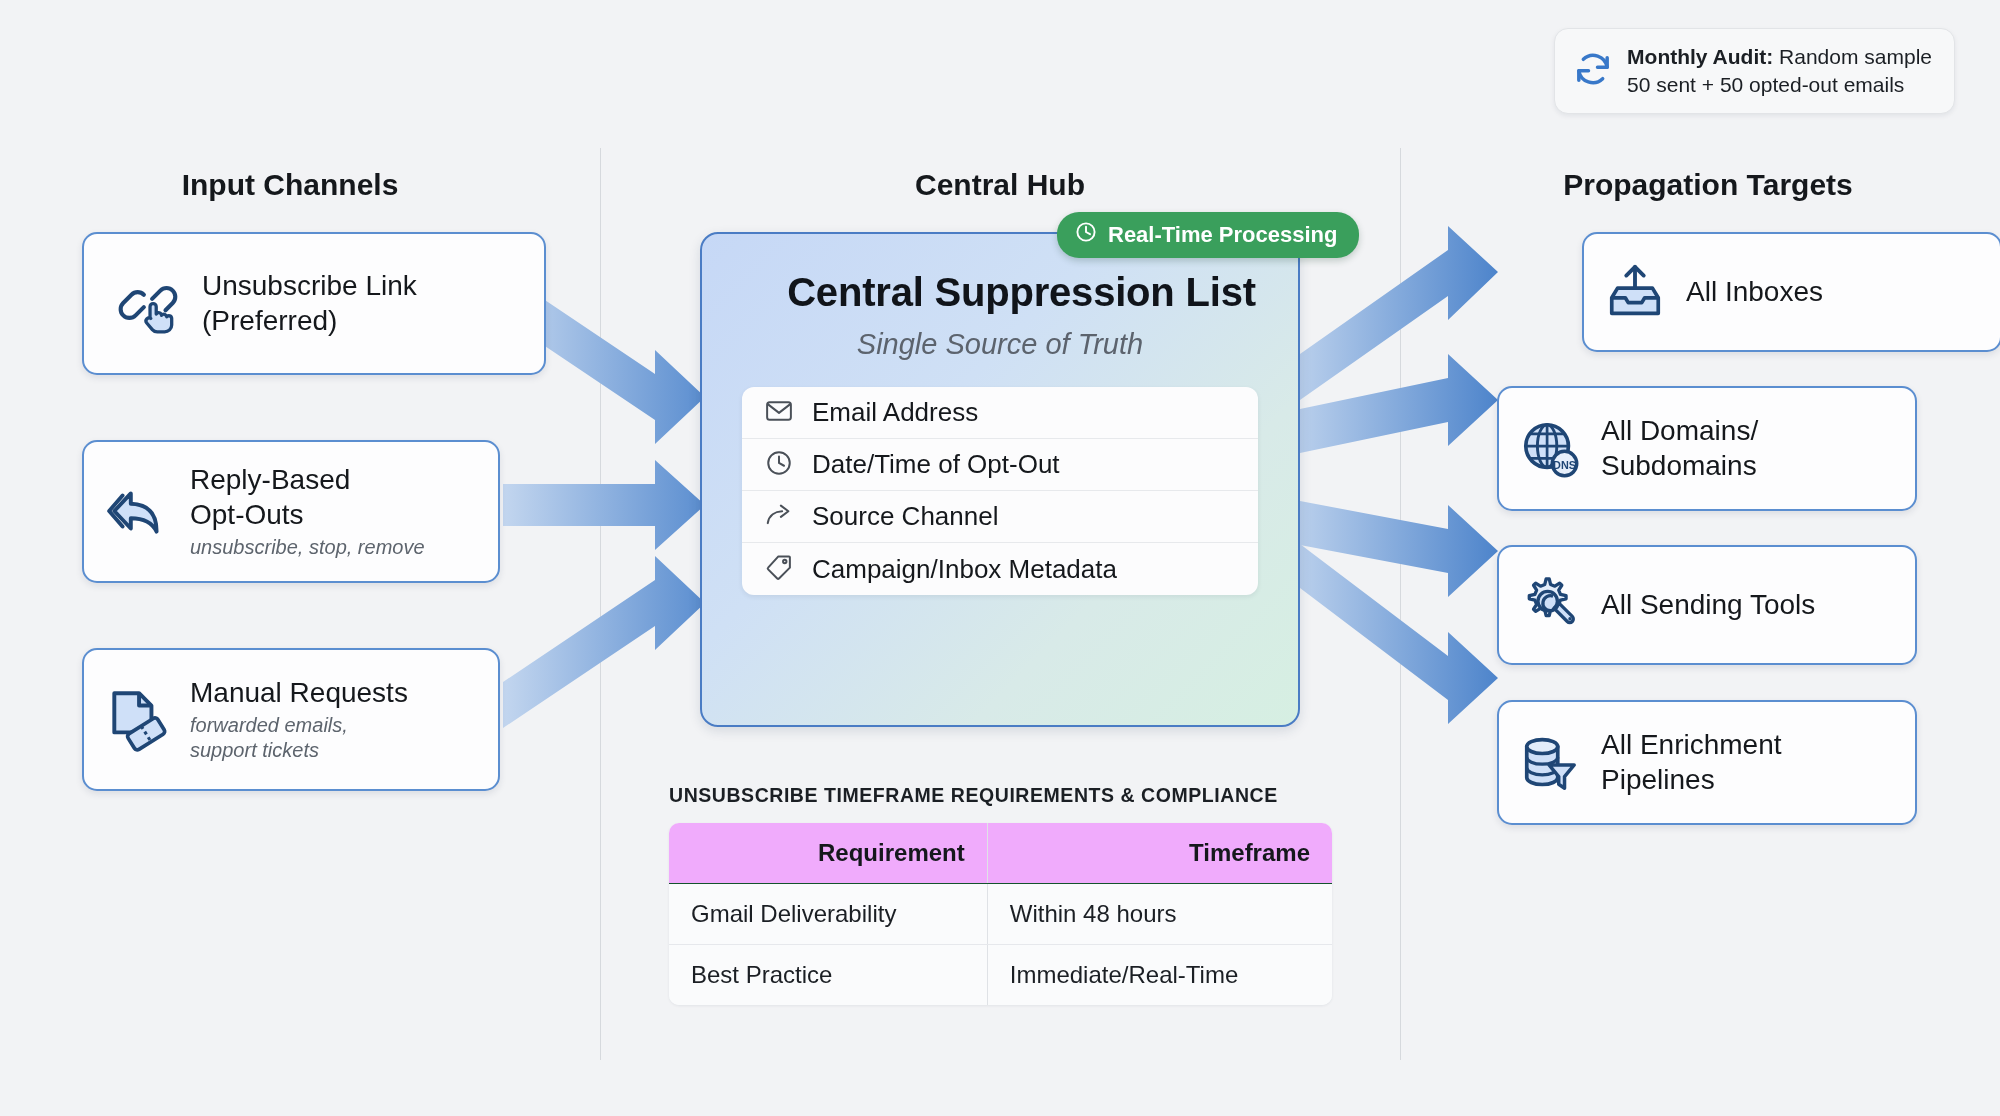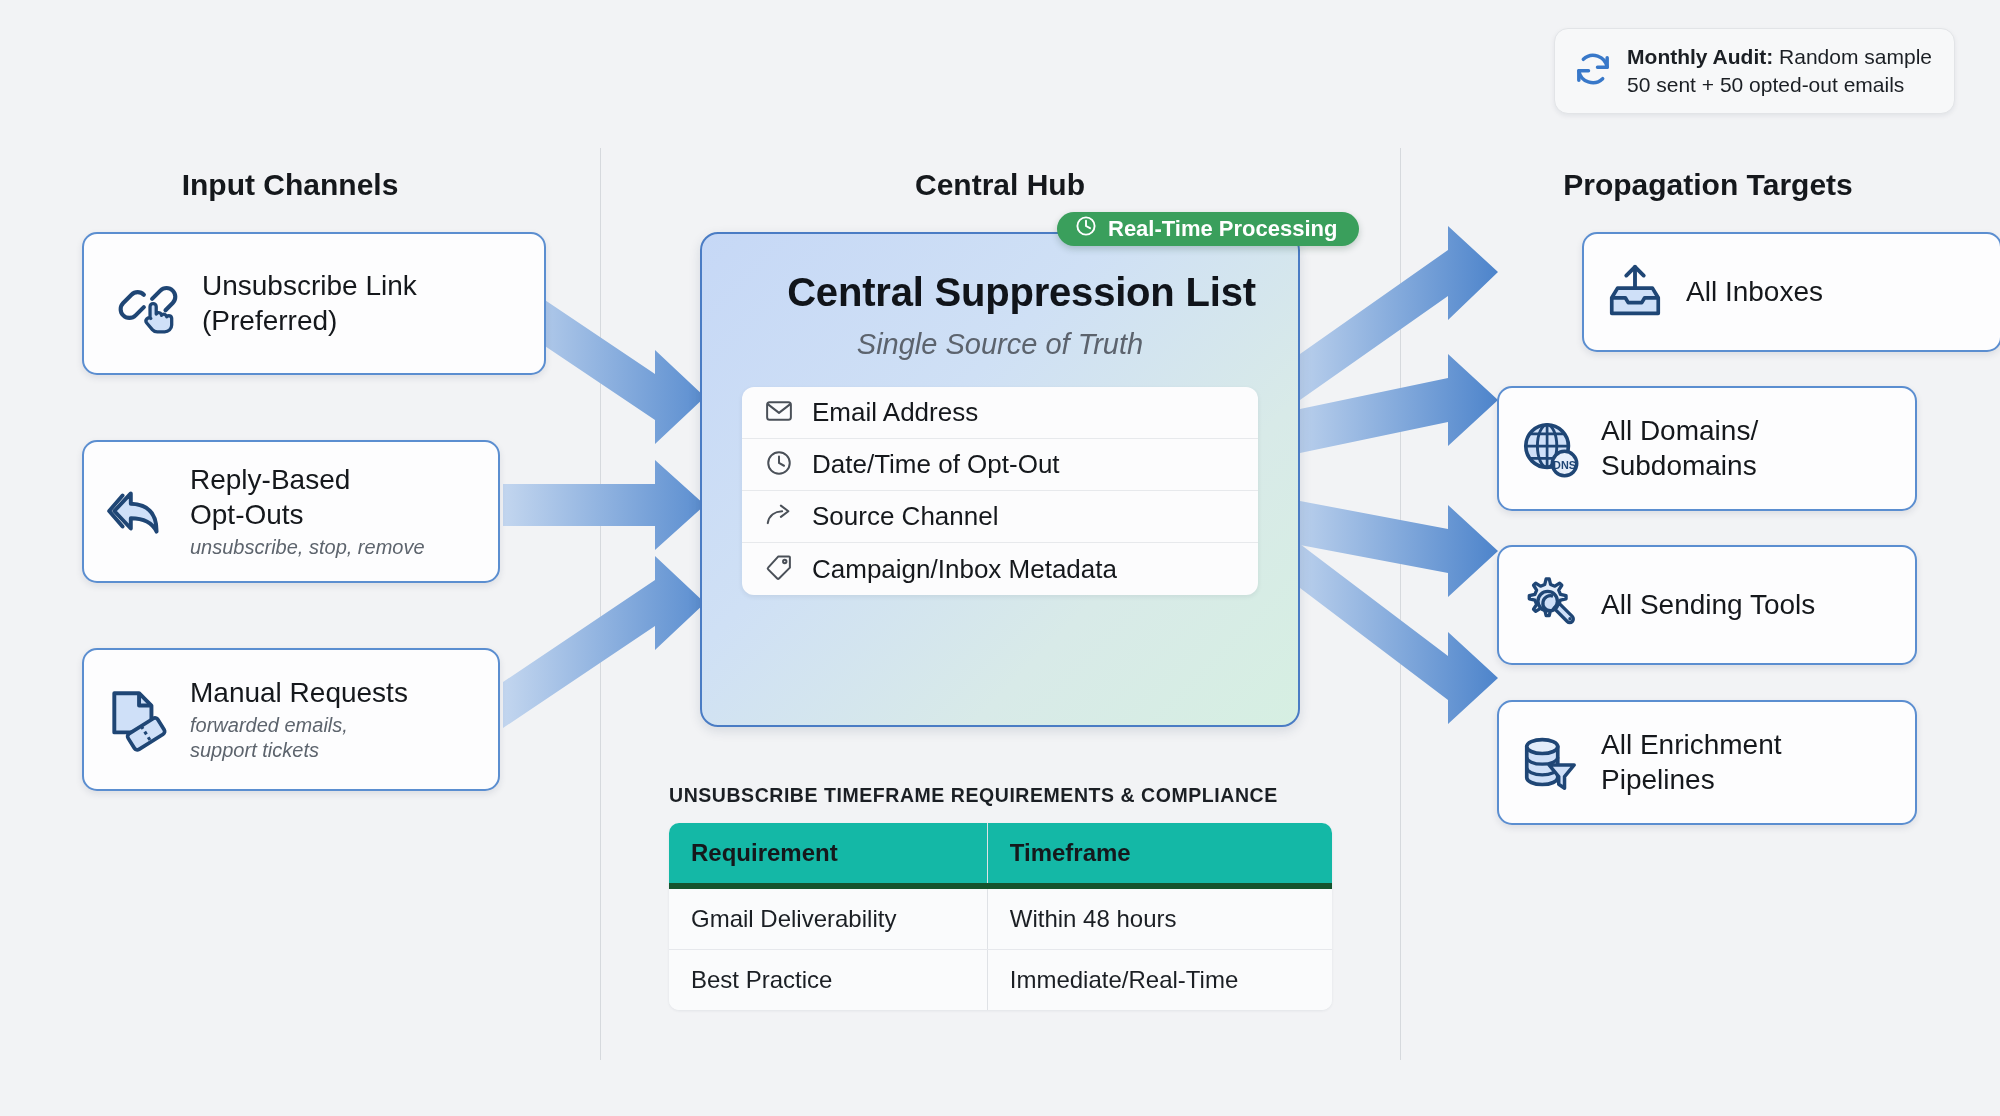--- a/index.html
+++ b/index.html
@@ -125,21 +125,21 @@
   }
   .field-row:last-child { border-bottom: none; }
   .field-row .flabel { font-size: 26px; color: #15181c; }
 
   #hub-badge {
     position: absolute;
     left: 1057px; top: 212px;
     background: #3a9f5c;
     color: #fff;
     border-radius: 22px;
-    height: 34px;
+    height: 46px;
     display: flex;
     align-items: center;
     gap: 10px;
     padding: 0 22px 0 17px;
     font-size: 22px;
     font-weight: bold;
     box-shadow: 0 3px 7px rgba(20,60,35,.22);
     z-index: 6;
     white-space: nowrap;
   }
@@ -159,26 +159,26 @@
     left: 669px; top: 823px;
     width: 663px;
     border-collapse: collapse;
     background: #fafbfc;
     border-radius: 10px;
     overflow: hidden;
     box-shadow: 0 1px 3px rgba(20,35,60,.07);
     font-size: 24px;
   }
   #compliance-table th {
-    background: #14b8a6;
+    background: #f0abfc;
     font-weight: bold;
-    text-align: left;
+    text-align: right;
     padding: 16px 22px;
     color: #15181c;
-    border-bottom: 6px solid #14532d;
+    border-bottom: 1px solid #14532d;
   }
   #compliance-table td {
     padding: 16px 22px;
     color: #1b1f24;
     border-bottom: 1px solid #e6e8ec;
     background: #fafbfc;
   }
   #compliance-table tr:last-child td { border-bottom: none; }
   #compliance-table th:first-child,
   #compliance-table td:first-child { border-right: 1px solid #dfe2e6; width: 48%; }

